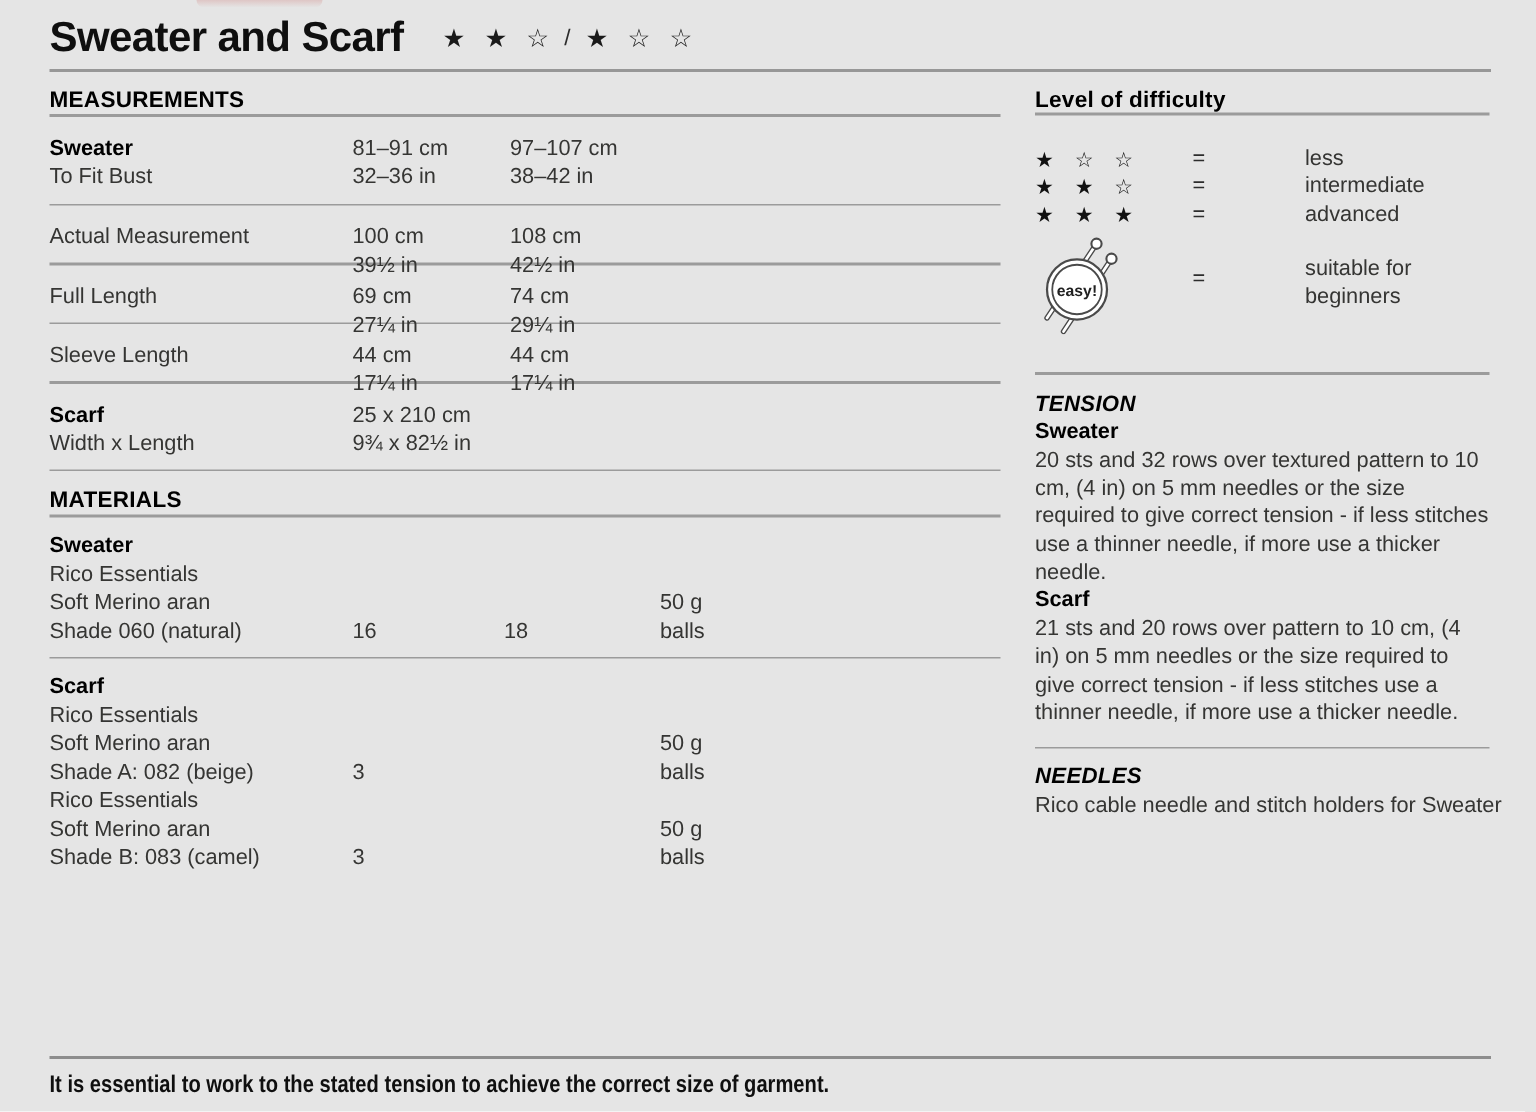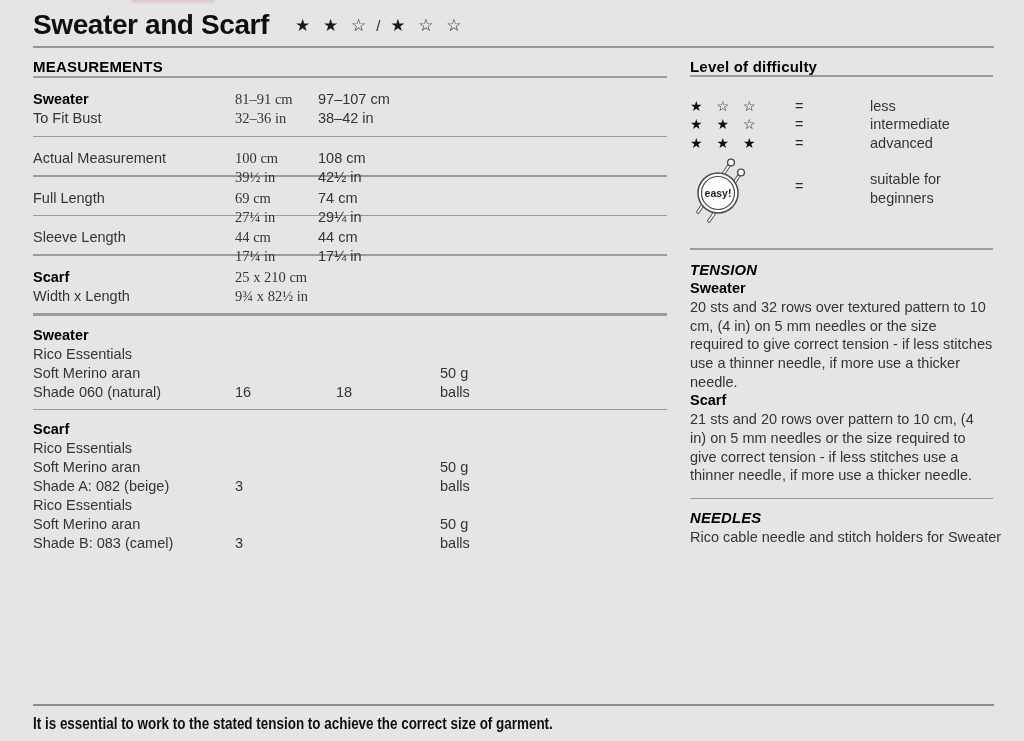--- a/index.html
+++ b/index.html
@@ -32,22 +32,22 @@
   .footer-rule { top:704px; background:#8d8d8d; }
 
   
   .col-left { position:absolute; left:33px; top:47px; width:634px; }
   .sec-head { padding:11px 0 0; }
   .sec-head span { font-size:15px; font-weight:bold; color:#000; letter-spacing:.2px; }
   .mrow { position:relative; padding:12px 0 8px; line-height:19px; font-size:14.5px; }
   .mrow.h57 { padding-bottom:7px; }
   .lab1b { font-weight:bold; color:#000; }
   .mcol { position:absolute; top:12px; line-height:19px; white-space:nowrap; }
-  .mcol.a { left:202px;font-family:Liberation Serif, serif; }
-  .mcol.b { left:285px; }
+  .mcol.a { left:202px; }
+  .mcol.b { left:307px; }
   .mat-block { position:relative; padding:10px 0 7px; line-height:19px; font-size:14.5px; }
   .mat-line { position:relative; height:19px; white-space:nowrap; }
   .mat-title { font-weight:bold; color:#000; }
   .mc { position:absolute; top:0; white-space:nowrap; }
   .mc.c1 { left:202px; }
   .mc.c2 { left:303px; }
   .mc.c3 { left:407px; }
 
   
   .col-right { position:absolute; left:690px; top:47px; width:303px; font-size:14.5px; }
@@ -160,20 +160,23 @@
         <div>25 x 210 cm</div>
         <div>9¾ x 82½ in</div>
       </div>
       <div class="mcol b">
         <div></div>
         <div></div>
       </div>
     </div>
     <div class="rule"></div>
 
+    <div class="sec-head">
+      <span>MATERIALS</span>
+    </div>
     <div class="rule"></div>
 
     <div class="mat-block">
       <div class="mat-line mat-title">Sweater</div>
       <div class="mat-line">
         <span>Rico Essentials</span>
       </div>
       <div class="mat-line">
         <span>Soft Merino aran</span>
         <span class="mc c3">50 g</span>

